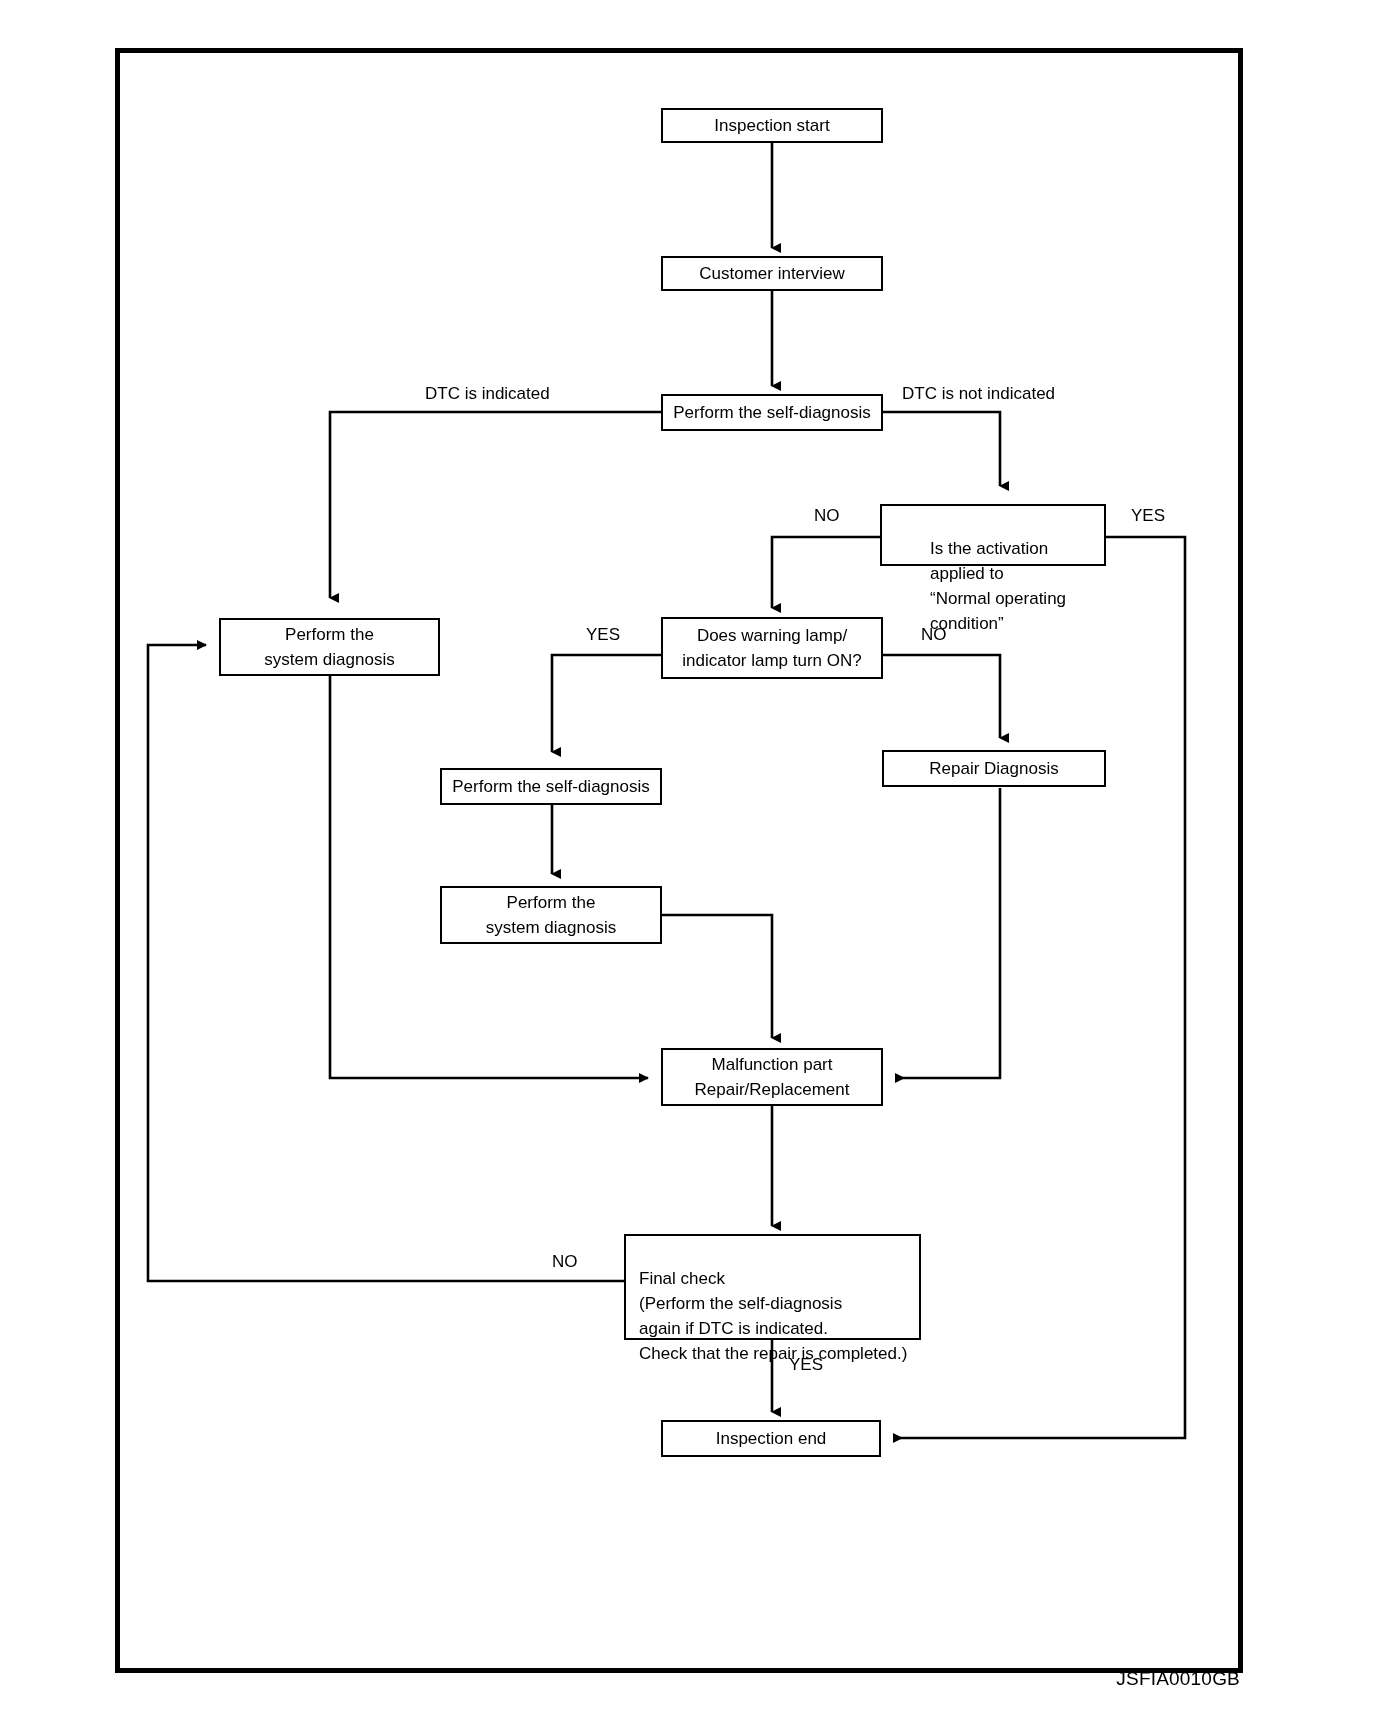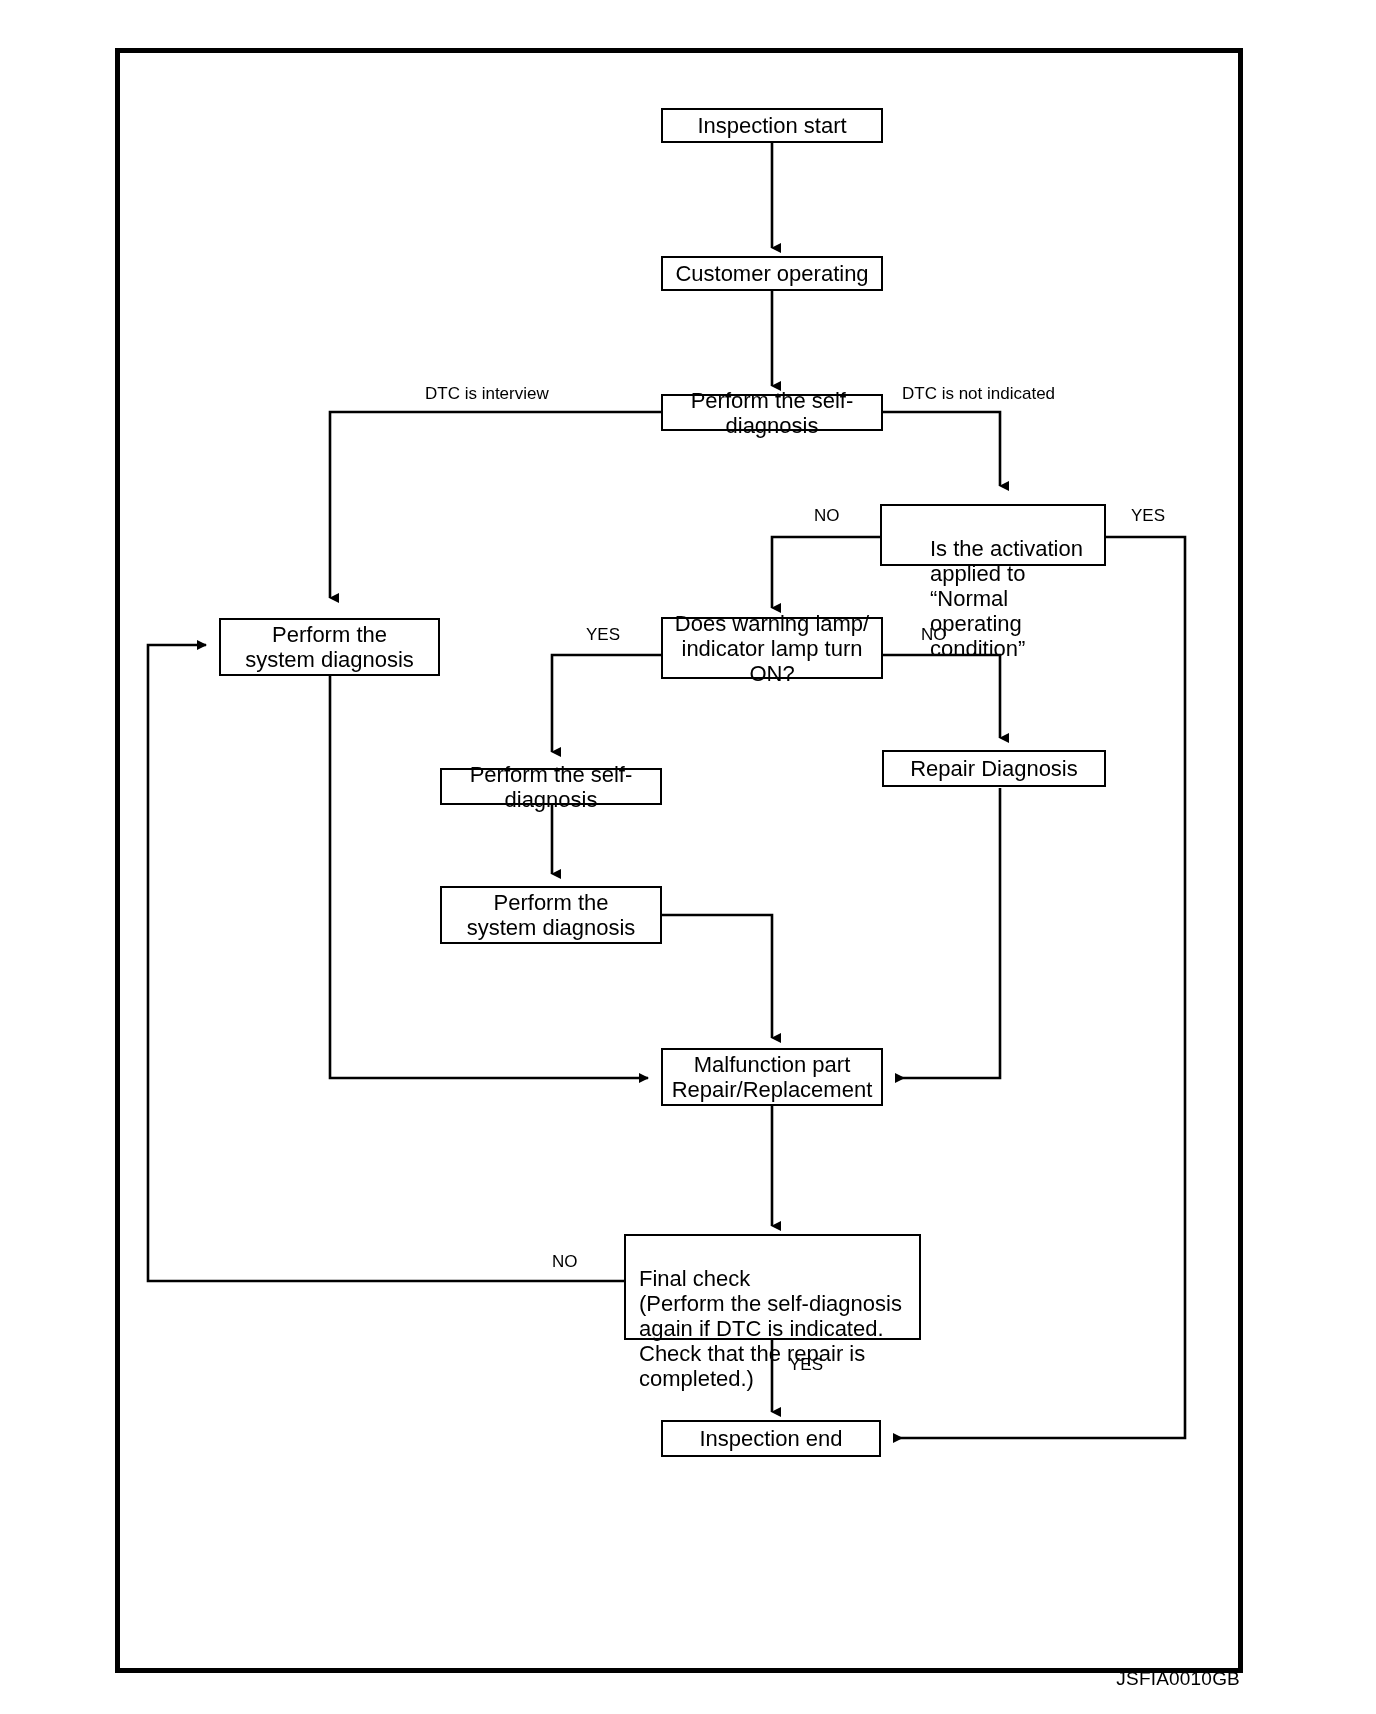--- a/index.html
+++ b/index.html
@@ -46,21 +46,21 @@
     width: 1376px;
     height: 1714px;
     pointer-events: none;
   }
   .node {
     position: absolute;
     box-sizing: border-box;
     border: 2px solid #000000;
     background: #ffffff;
     color: #000000;
-    font-size: 22px;
+    font-size: 17px;
     line-height: 25px;
     white-space: pre-line;
     z-index: 3;
   }
   .node.center {
     display: flex;
     align-items: center;
     justify-content: center;
     text-align: center;
   }
@@ -141,21 +141,21 @@
         <path d="M772,1336 L772,1412" marker-end="url(#arrowDown)"></path>
 
       </g>
     </svg>
 
     <div class="node center" style="left:661px; top:108px; width:222px; height:35px;">
       <span>Inspection start</span>
     </div>
 
     <div class="node center" style="left:661px; top:256px; width:222px; height:35px;">
-      <span>Customer operating</span>
+      <span>Customer interview</span>
     </div>
 
     <div class="node center" style="left:661px; top:394px; width:222px; height:37px;">
       <span>Perform the self-diagnosis</span>
     </div>
 
     <div class="node left" style="left:880px; top:504px; width:226px; height:62px;padding-left:48px;">
       <span>Is the activation applied to
 “Normal operating condition”</span>
     </div>
@@ -192,21 +192,21 @@
       <span>Final check
 (Perform the self-diagnosis
 again if DTC is indicated.
 Check that the repair is completed.)</span>
     </div>
 
     <div class="node center" style="left:661px; top:1420px; width:220px; height:37px;">
       <span>Inspection end</span>
     </div>
 
-    <div class="edge-label" style="left:425px; top:384px;">DTC is interview</div>
+    <div class="edge-label" style="left:425px; top:384px;">DTC is indicated</div>
 
     <div class="edge-label" style="left:902px; top:384px;">DTC is not indicated</div>
 
     <div class="edge-label" style="left:814px; top:506px;">NO</div>
 
     <div class="edge-label" style="left:1131px; top:506px;">YES</div>
 
     <div class="edge-label" style="left:586px; top:625px;">YES</div>
 
     <div class="edge-label" style="left:921px; top:625px;">NO</div>

